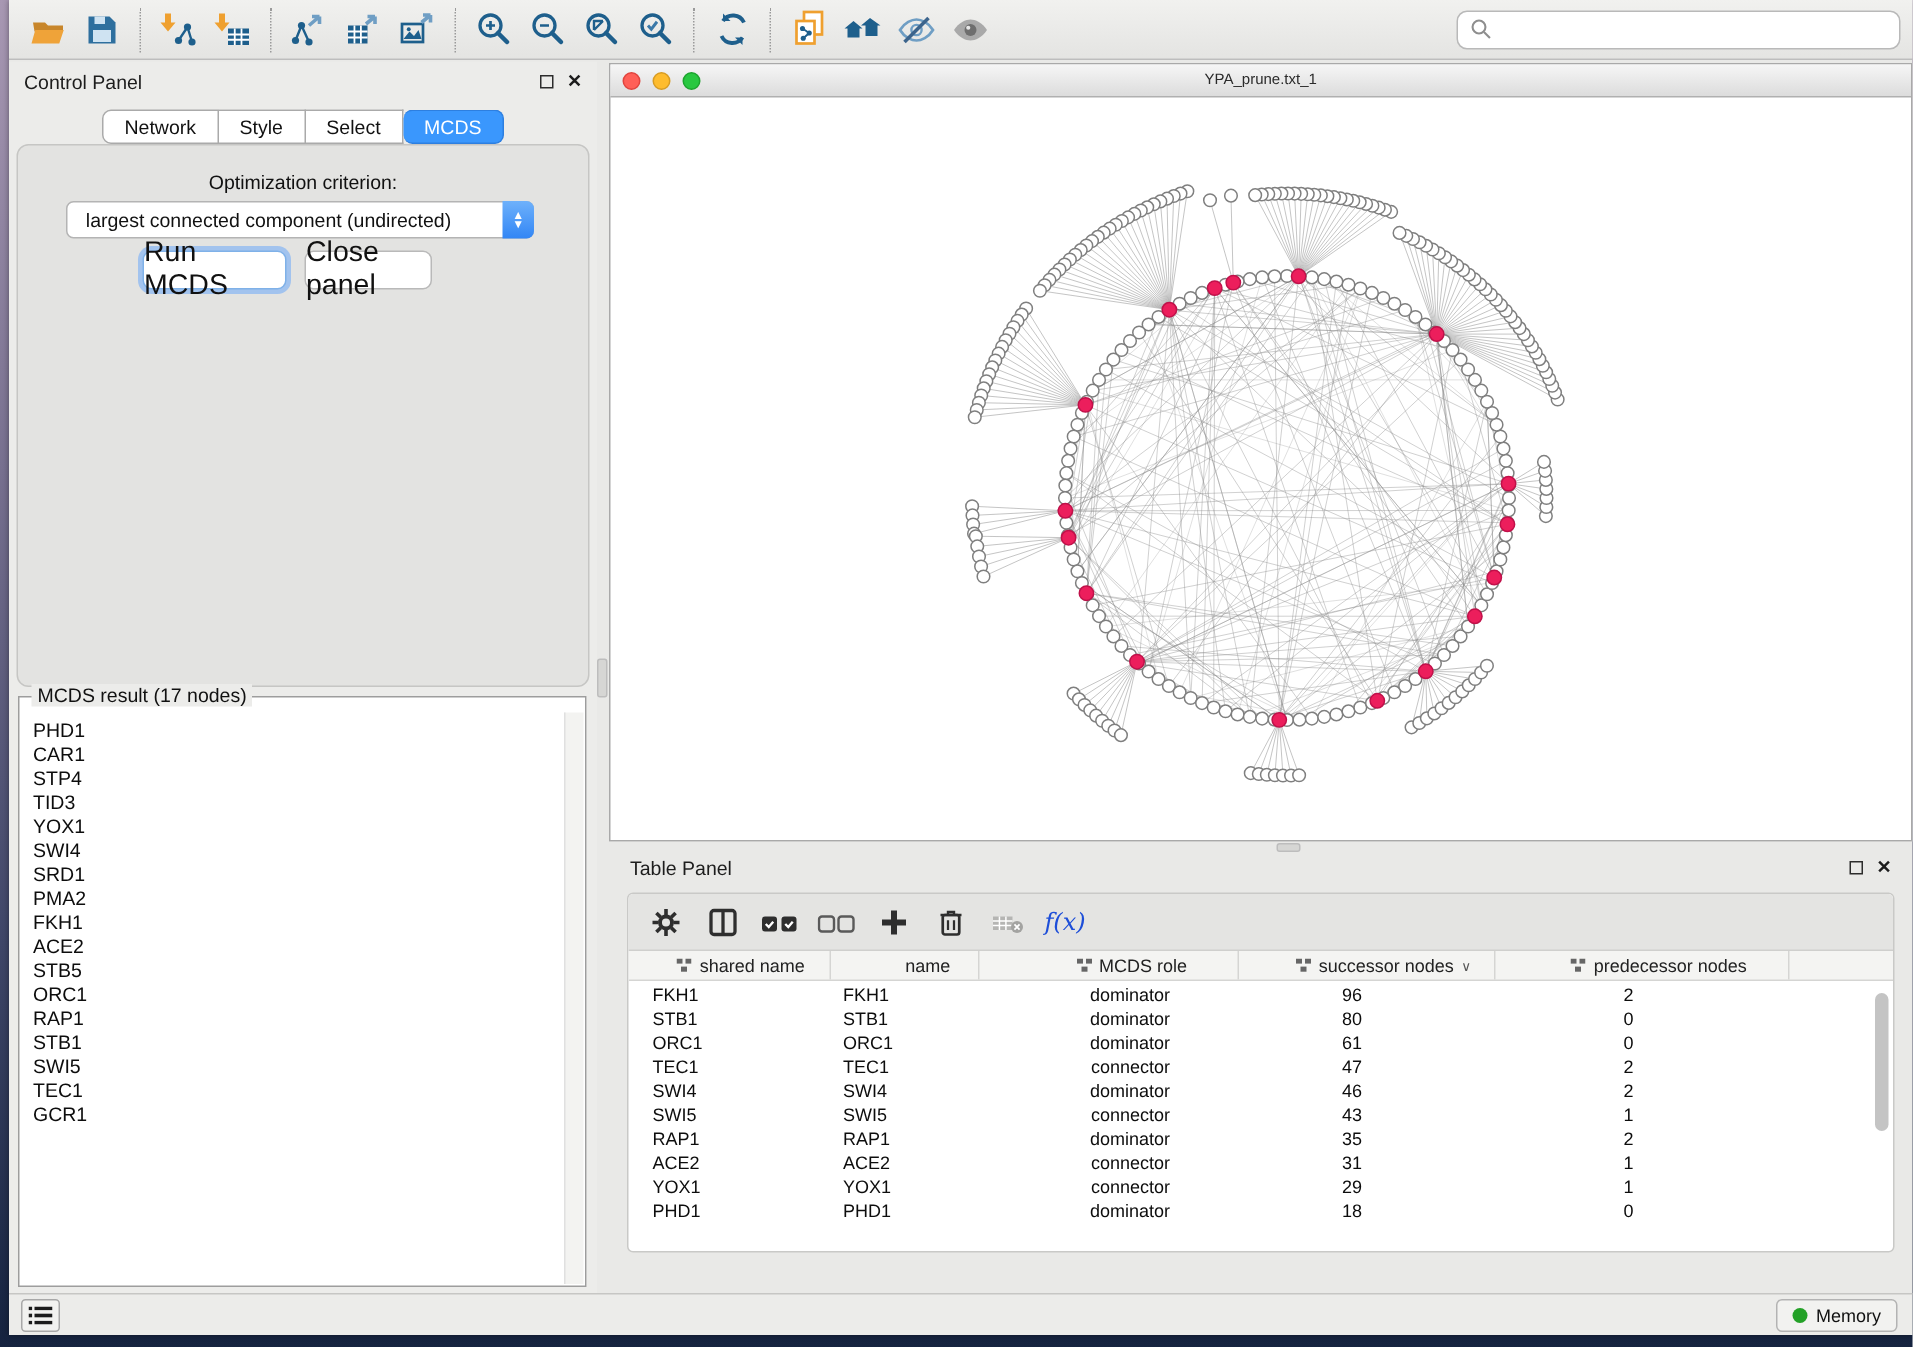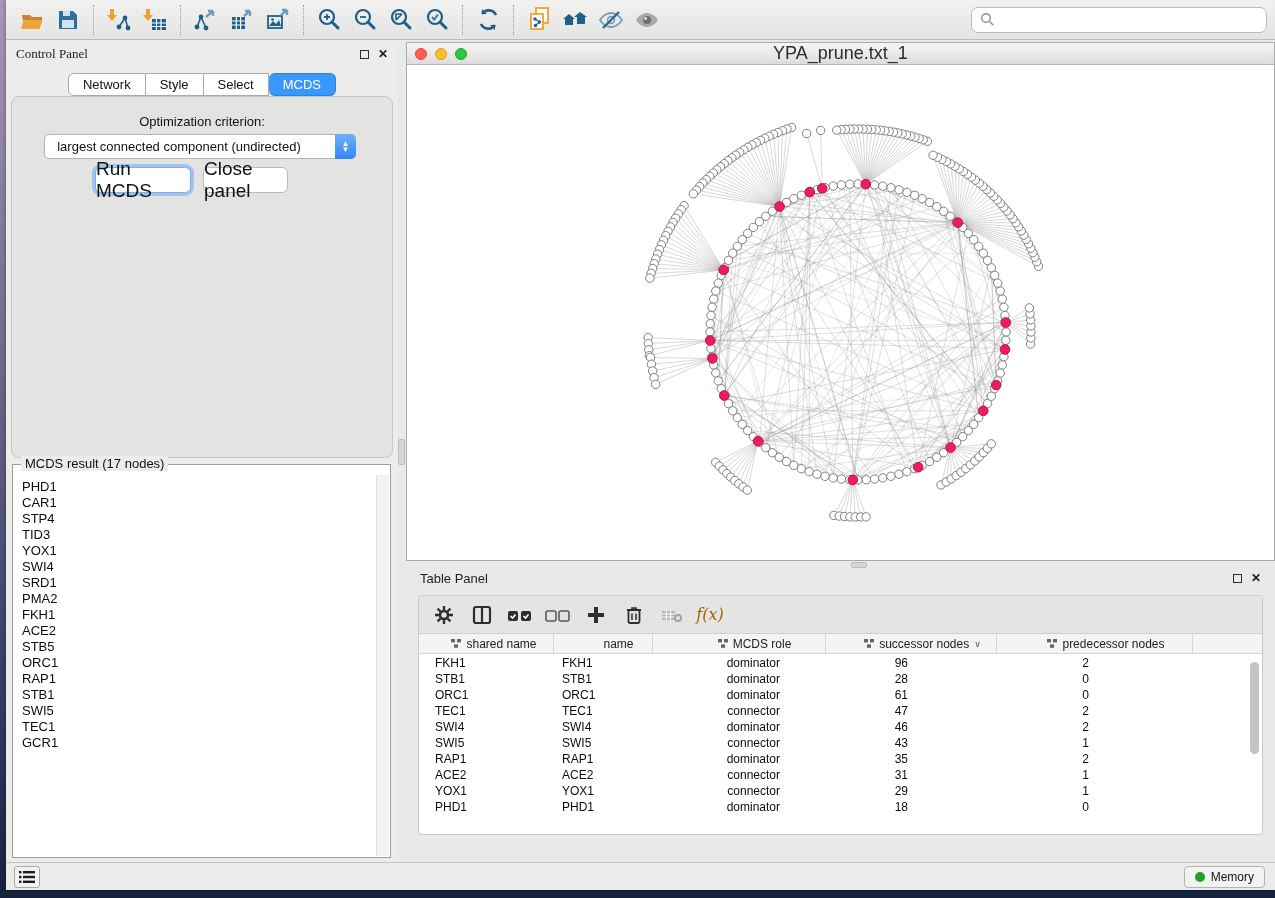--- a/index.html
+++ b/index.html
@@ -13,21 +13,21 @@
   .toolbar { position:absolute; left:0; top:0; right:0; height:40px;
     background:linear-gradient(#f1f1ef,#e4e4e2); border-bottom:1px solid #bdbdbd;
     display:flex; align-items:center; padding:0 8px; }
   .icon-btn { width:36px; height:34px; display:flex; align-items:center; justify-content:center; flex:0 0 auto; cursor:default; }
   .tsep { height:30px; border-left:1px dotted #9a9a9a; margin:0 7px; flex:0 0 auto; }
   .searchbox { margin-left:auto; width:296px; height:26px; background:#fff; border:1px solid #b9b9b9; border-radius:7px; display:flex; align-items:center; padding:0 8px; }
   .searchbox input { border:none; outline:none; flex:1; font-size:12px; background:transparent; }
 
   
   .control-panel { position:absolute; left:0; top:41px; width:392px; bottom:28px; background:#ececea; }
-  .panel-titlebar { height:26px; display:flex; align-items:center; padding:0 10px;font-family:Liberation Serif, serif; }
+  .panel-titlebar { height:26px; display:flex; align-items:center; padding:0 10px; }
   .panel-title { font-size:13px; color:#1d1d1d; }
   .win-icons { margin-left:auto; display:flex; align-items:center; gap:9px; }
   .float-ic { width:9px; height:9px; border:1.5px solid #2c2c2c; display:inline-block; }
   .close-ic { font-size:12px; font-weight:bold; color:#1c1c1c; line-height:1; }
 
   .cp-tabs { position:absolute; left:0; top:32px; width:100%; display:flex; justify-content:center; }
   .cp-tab { height:23px; font-size:13px; padding:0 14px; background:#fff; border:1px solid #aaa; border-left:none; display:flex; align-items:center; color:#111; }
   .cp-tab:first-child { border-left:1px solid #aaa; border-radius:6px 0 0 6px; }
   .cp-tab:last-child { border-radius:0 6px 6px 0; }
   .cp-tab.active { background:#3a97fd; border-color:#2d7fe0; color:#fff; border-radius:6px; }
@@ -50,31 +50,31 @@
 
   .v-split { position:absolute; left:392px; top:41px; width:7px; bottom:28px; background:#e9e9e7; }
   .v-split .handle { position:absolute; left:0; top:398px; width:7px; height:26px; background:#d6d6d4; border:1px solid #bdbdbd; border-radius:2px; }
 
   
   .right-region { position:absolute; left:399px; top:41px; right:0; bottom:28px; }
   .net-window { position:absolute; left:1px; top:1px; right:0; height:519px; background:#fff; border:1px solid #a9a9a9; }
   .net-titlebar { height:22px; background:linear-gradient(#f6f6f6,#dcdcdc); border-bottom:1px solid #b0b0b0; display:flex; align-items:center; position:relative; }
   .traffic { display:flex; gap:8px; margin-left:8px; }
   .tl { width:12px; height:12px; border-radius:50%; }
-  .net-title { position:absolute; left:0; right:0; text-align:center; font-size:18px; color:#2b2b2b; }
+  .net-title { position:absolute; left:0; right:0; text-align:center; font-size:10px; color:#2b2b2b; }
   .net-canvas { position:absolute; left:0; top:22px; right:0; bottom:0; }
   .h-split-handle { position:absolute; left:446px; top:521px; width:16px; height:6px; background:#d6d6d4; border:1px solid #bdbdbd; border-radius:2px; }
 
   
   .table-panel { position:absolute; left:1px; top:524px; right:0; bottom:0; }
   .tp-titlebar { height:26px; display:flex; align-items:center; padding:0 14px; }
   .tp-card { position:absolute; left:12px; right:12px; top:30px; height:240px; background:#fff; border:1px solid #c9c9c7; border-radius:4px; overflow:hidden; }
   .tp-toolbar { height:38px; background:#e4e4e2; border-bottom:1px solid #cfcfcd; display:flex; align-items:center; padding-left:6px; }
   .tp-ic { width:38px; height:34px; display:flex; align-items:center; justify-content:center; }
-  .fx { font-family:"DejaVu Serif", serif; font-style:italic; font-size:16px; color:#a16207; }
+  .fx { font-family:"DejaVu Serif", serif; font-style:italic; font-size:16px; color:#1d4ed8; }
   .tp-header { height:20px; display:flex; background:#f4f4f2; border-bottom:1px solid #d5d5d3; font-size:12px; color:#222;gap:23px; }
   .th { display:flex; align-items:center; justify-content:center; gap:5px; border-right:1px solid #d5d5d3; }
   .th:last-child { border-right:none; }
   .th .colic { flex:0 0 auto; }
   .tp-rows { position:absolute; left:0; top:59px; right:13px; bottom:0; }
   .tr { display:flex; height:16px; font-size:12px; color:#0d0d0d; align-items:center; }
   .td { overflow:hidden; white-space:nowrap; }
   .c-shared { width:135px; padding-left:16px; }
   .c-name  { width:76px;  padding-left:8px; }
   .c-role  { width:150px; padding-left:8px;text-align:right; }
@@ -1055,21 +1055,21 @@
     <div class="td c-name">FKH1</div>
     <div class="td c-role">dominator</div>
     <div class="td c-succ">96</div>
     <div class="td c-pred">2</div>
   </div>
 
   <div class="tr">
     <div class="td c-shared">STB1</div>
     <div class="td c-name">STB1</div>
     <div class="td c-role">dominator</div>
-    <div class="td c-succ">28</div>
+    <div class="td c-succ">80</div>
     <div class="td c-pred">0</div>
   </div>
 
   <div class="tr">
     <div class="td c-shared">ORC1</div>
     <div class="td c-name">ORC1</div>
     <div class="td c-role">dominator</div>
     <div class="td c-succ">61</div>
     <div class="td c-pred">0</div>
   </div>

